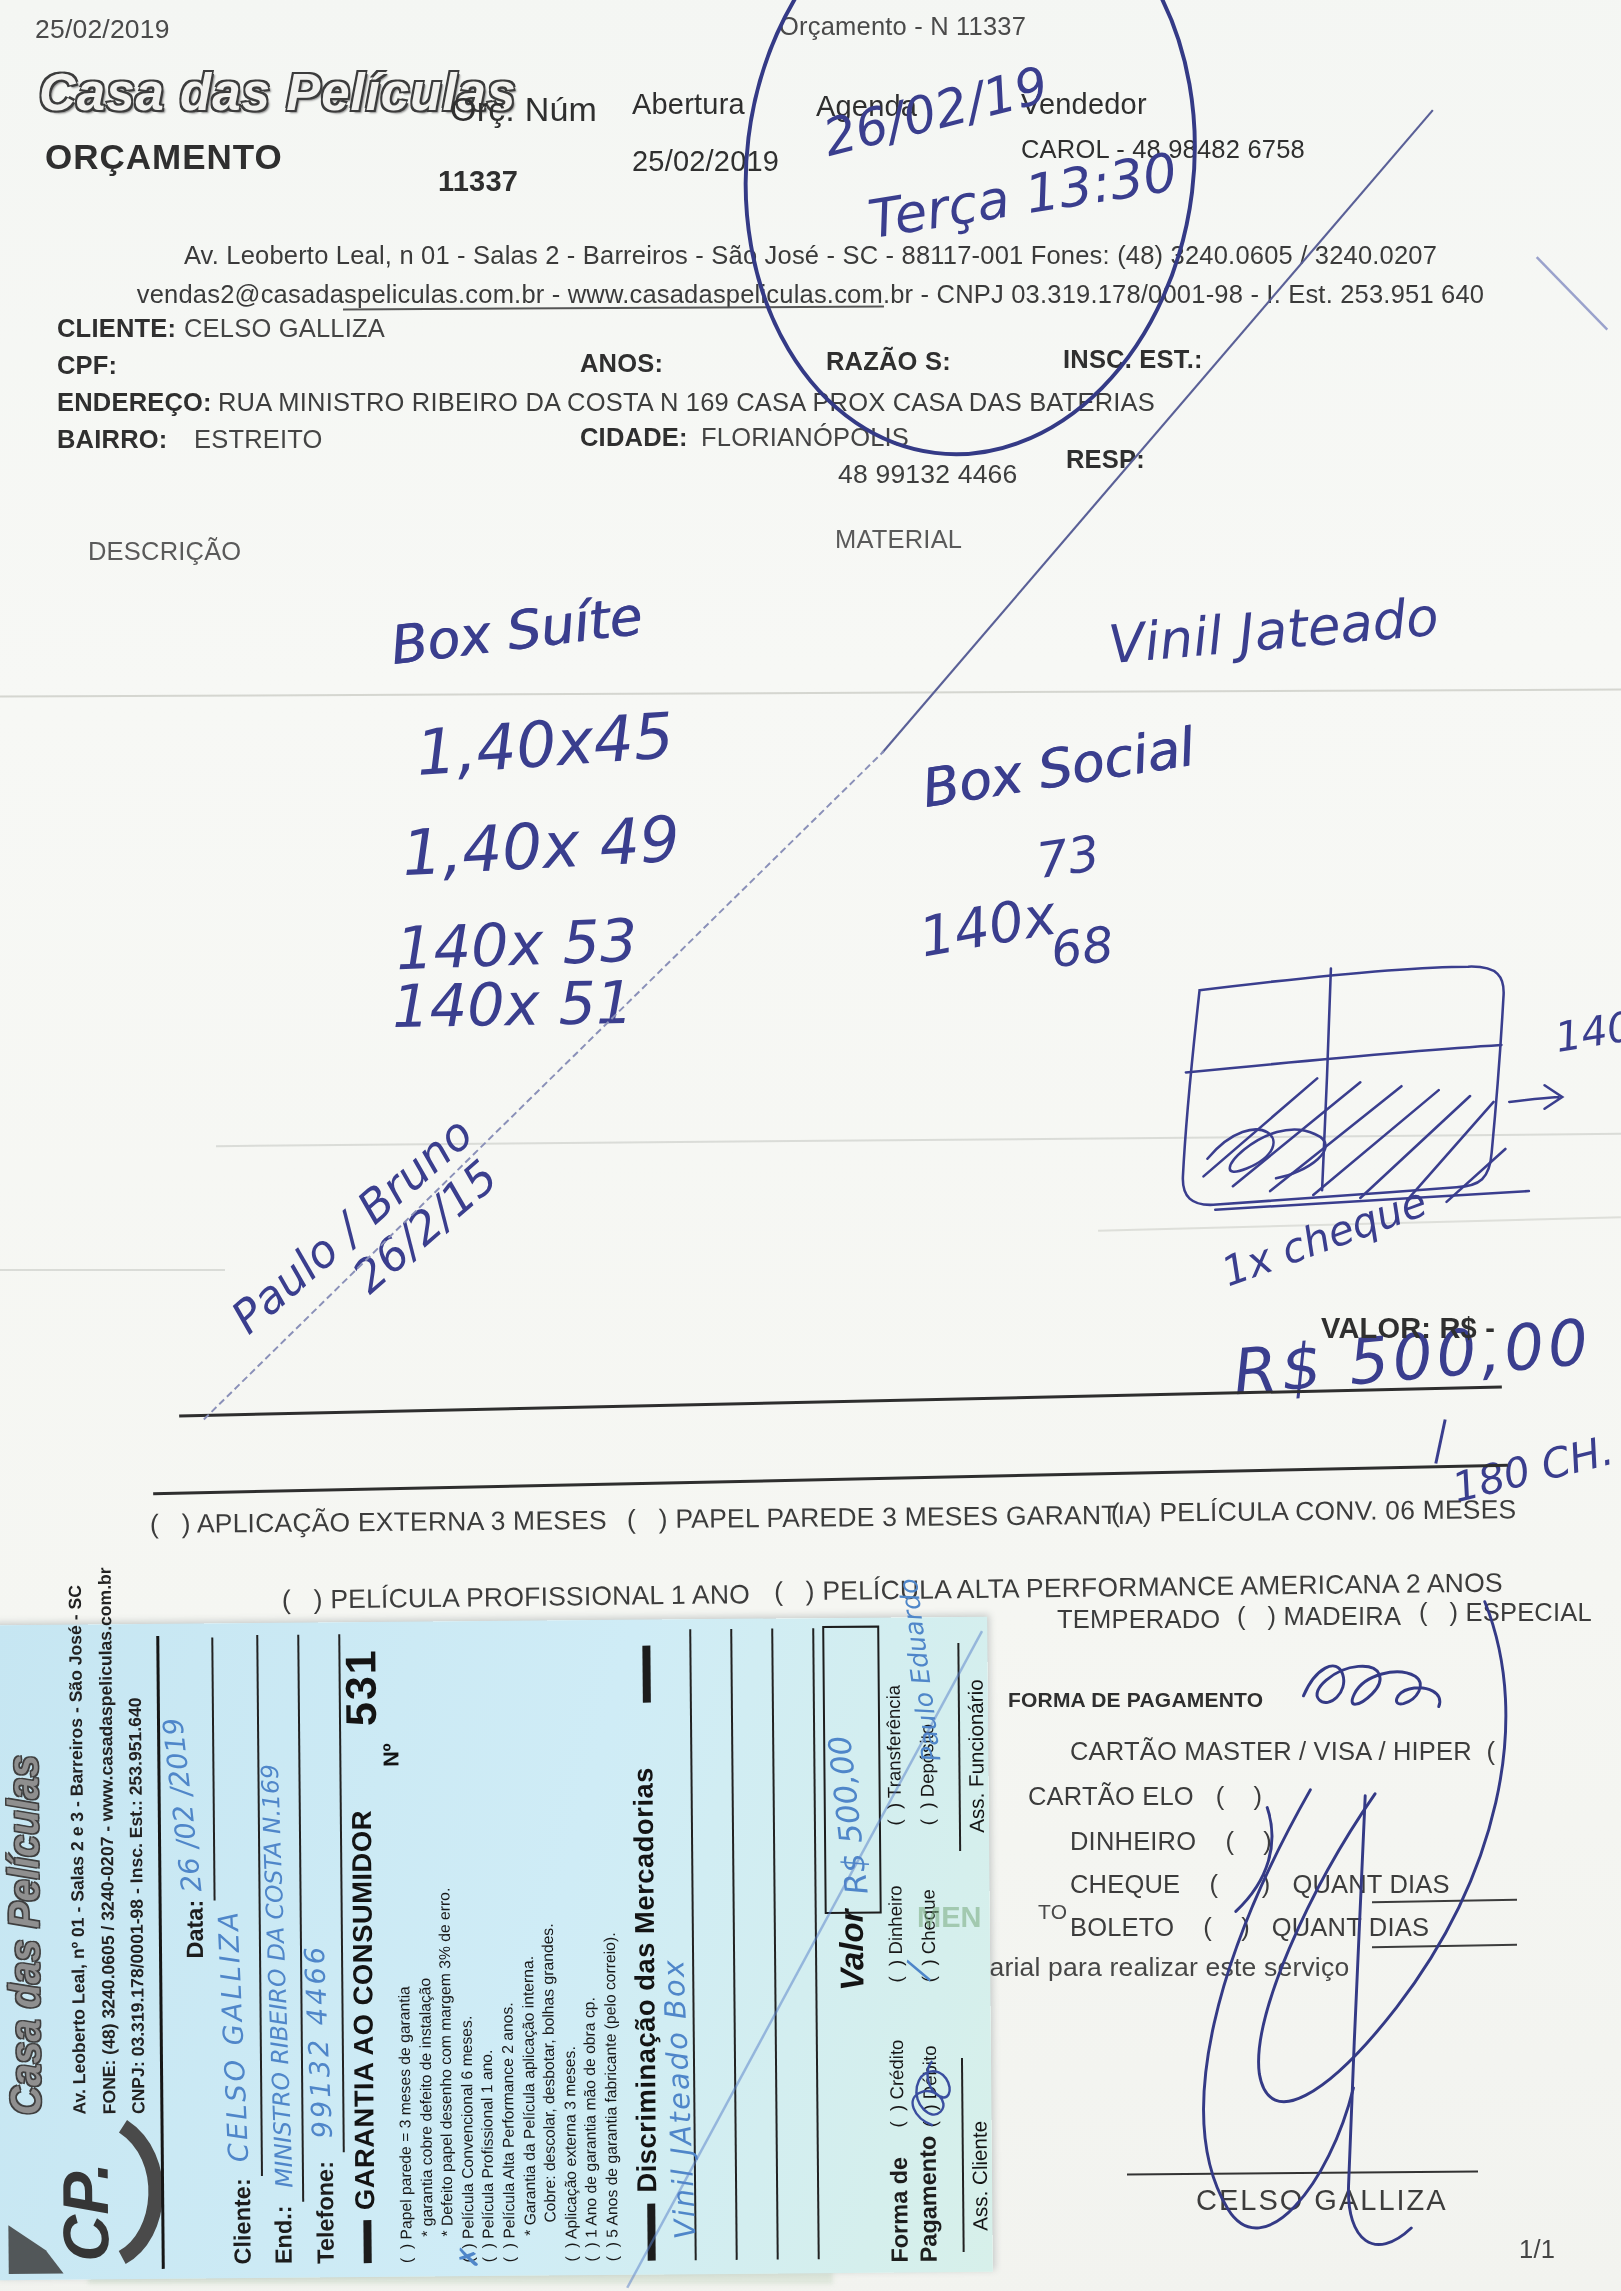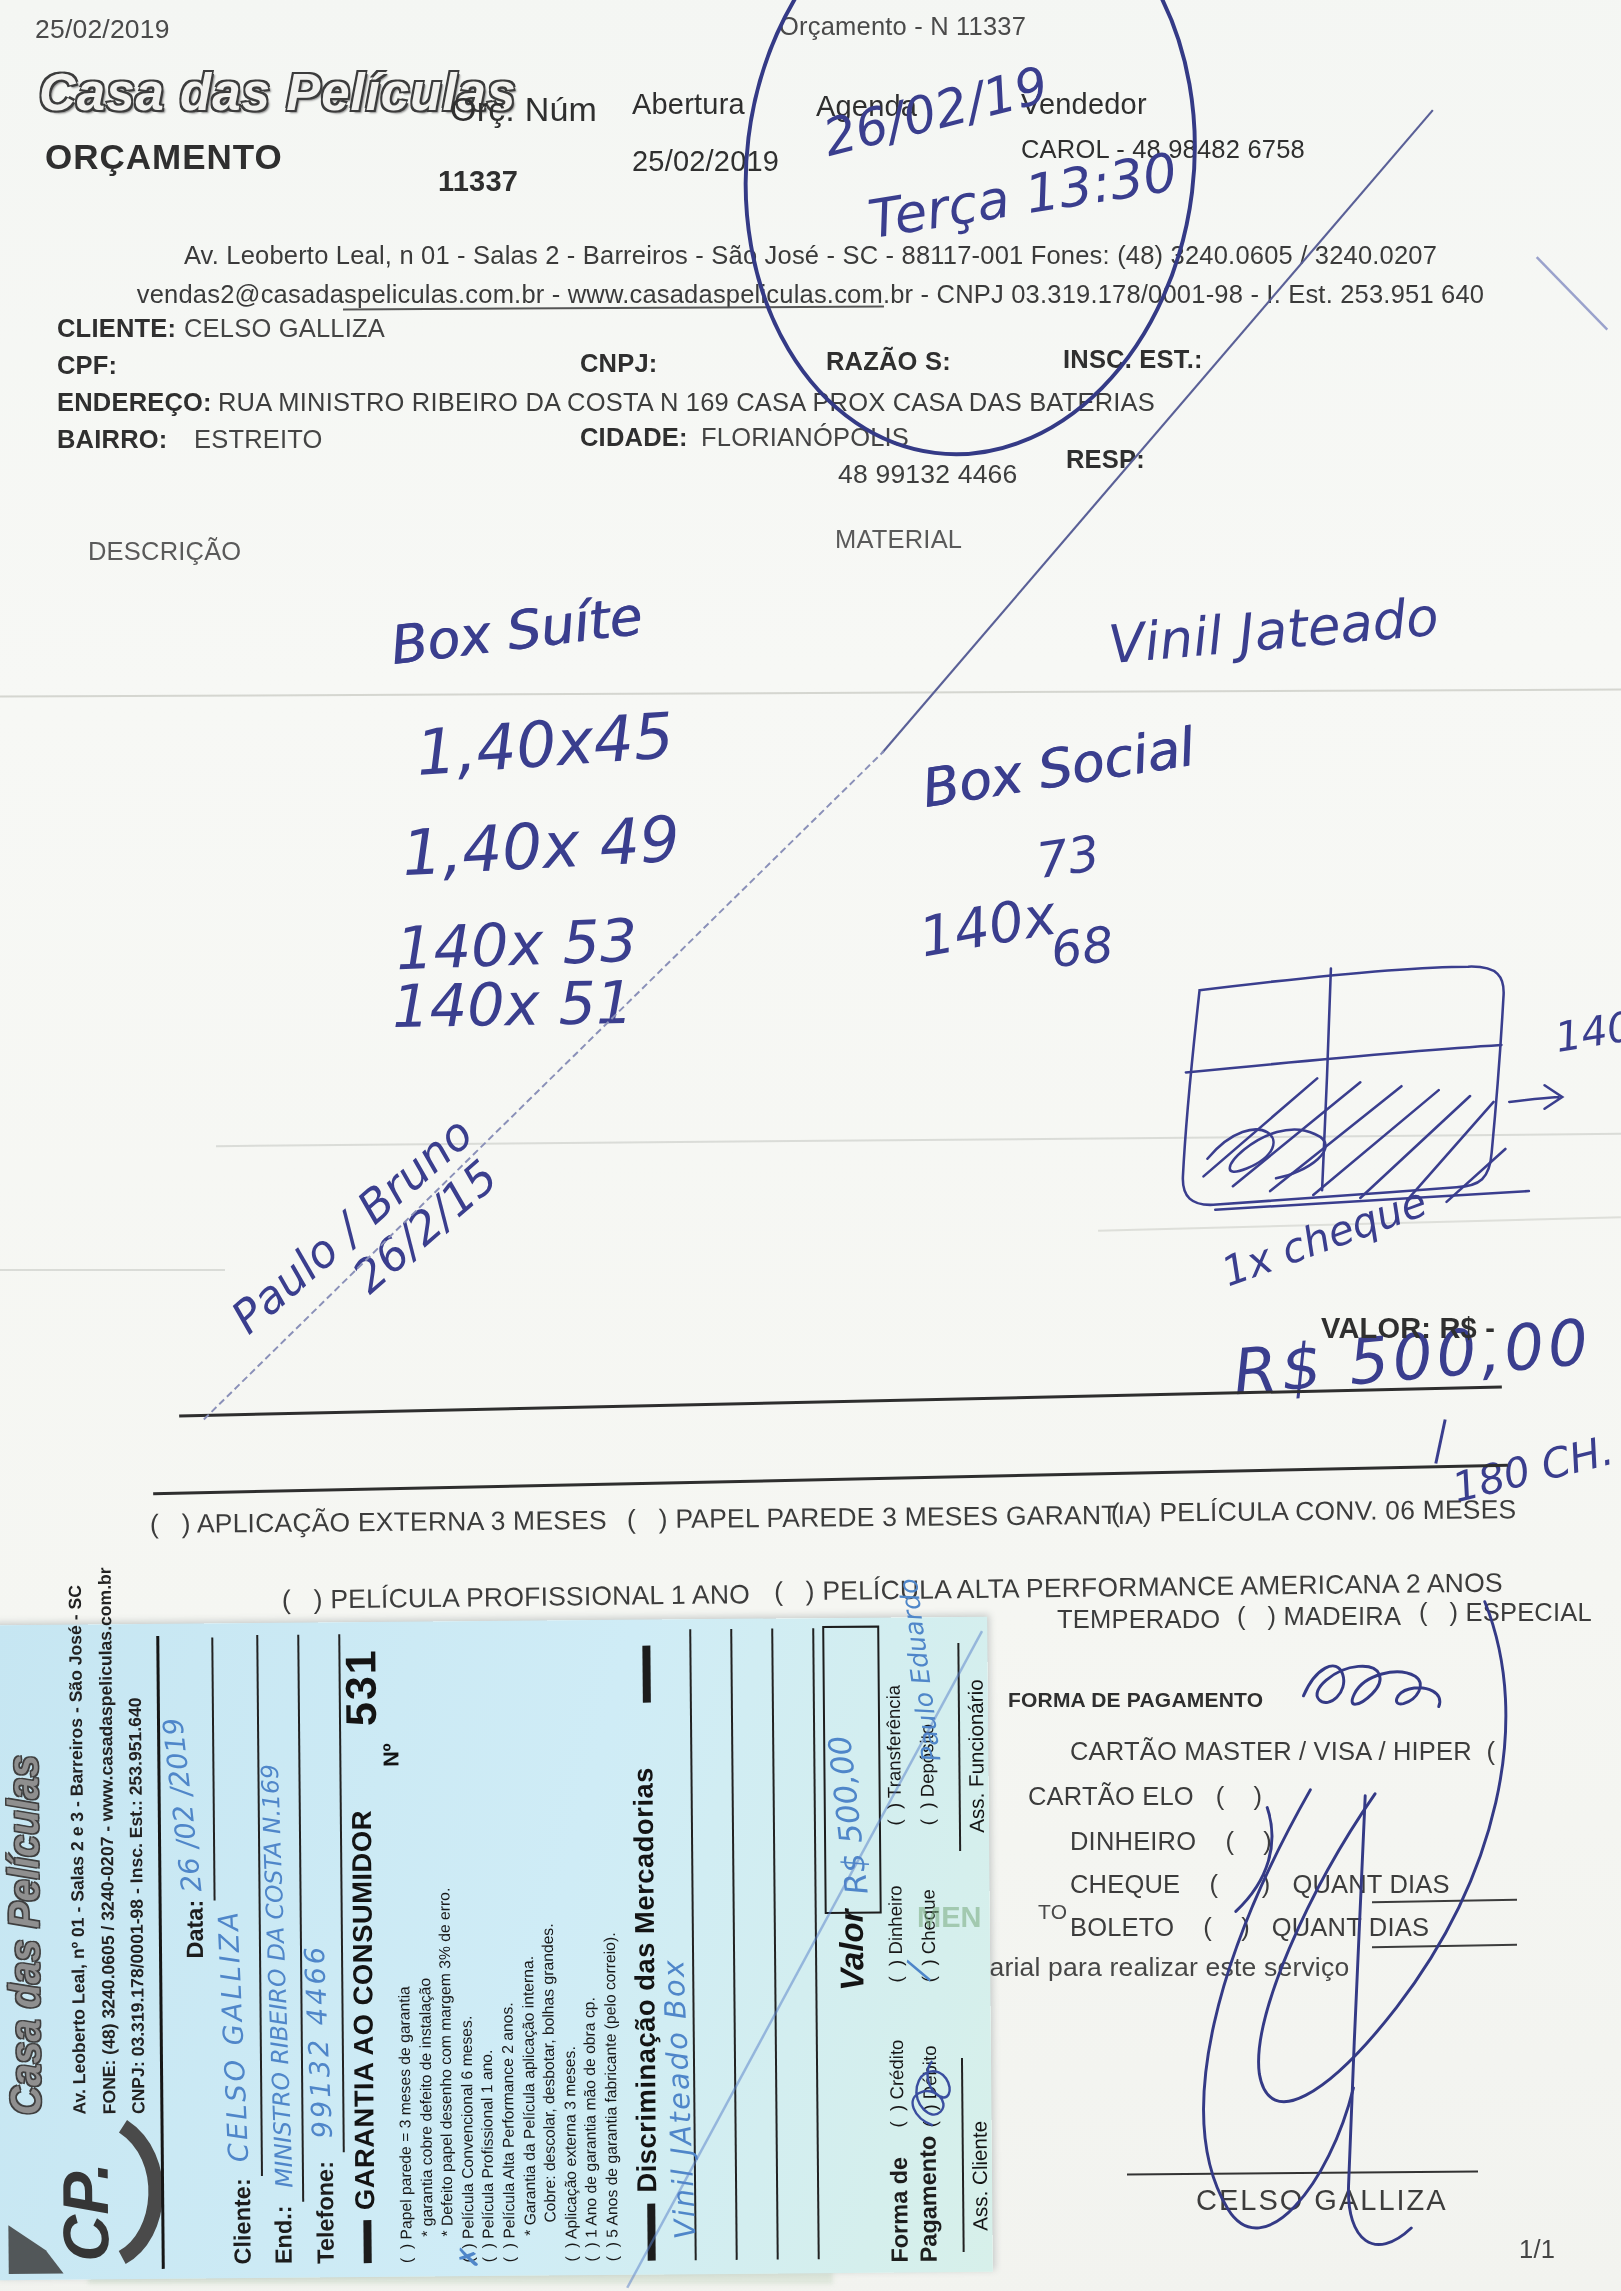--- a/index.html
+++ b/index.html
@@ -61,21 +61,21 @@
   <div class="ab hand" style="left:867px;top:165px;font-size:53px;transform:rotate(-9deg);">Terça 13:30</div>
 
   <div class="ab t" style="left:0;top:241px;width:1621px;text-align:center;color:#3a3a3a;">Av. Leoberto Leal, n 01 - Salas 2 - Barreiros - São José - SC - 88117-001 Fones: (48) 3240.0605 / 3240.0207</div>
   <div class="ab t" style="left:0;top:280px;width:1621px;text-align:center;color:#3a3a3a;">vendas2@casadaspeliculas.com.br - www.casadaspeliculas.com.br - CNPJ 03.319.178/0001-98 - I. Est. 253.951 640</div>
   <div class="ab" style="left:343px;top:307px;width:541px;height:2px;background:#555;transform:rotate(-0.3deg);"></div>
 
   <div class="ab t b" style="left:57px;top:314px;">CLIENTE:</div>
   <div class="ab t" style="left:184px;top:314px;color:#444;">CELSO GALLIZA</div>
   <div class="ab t b" style="left:826px;top:310px;margin-top:37px;">RAZÃO S:</div>
   <div class="ab t b" style="left:57px;top:351px;">CPF:</div>
-  <div class="ab t b" style="left:580px;top:349px;">CNPJ:</div>
+  <div class="ab t b" style="left:580px;top:349px;">ANOS:</div>
   <div class="ab t b" style="left:1063px;top:345px;">INSC. EST.:</div>
   <div class="ab t b" style="left:57px;top:388px;">ENDEREÇO:</div>
   <div class="ab t" style="left:218px;top:388px;color:#3d3d3d;">RUA MINISTRO RIBEIRO DA COSTA N 169 CASA PROX CASA DAS BATERIAS</div>
   <div class="ab t b" style="left:57px;top:425px;">BAIRRO:</div>
   <div class="ab t" style="left:194px;top:425px;color:#444;">ESTREITO</div>
   <div class="ab t b" style="left:580px;top:423px;">CIDADE:</div>
   <div class="ab t" style="left:701px;top:423px;color:#444;">FLORIANÓPOLIS</div>
   <div class="ab t b" style="left:1066px;top:421px;margin-top:24px;">RESP:</div>
   <div class="ab t" style="left:838px;top:459px;font-size:26.5px;color:#3d3d3d;">48 99132 4466</div>
   <div class="ab t" style="left:88px;top:537px;color:#5a5a5a;">DESCRIÇÃO</div>

